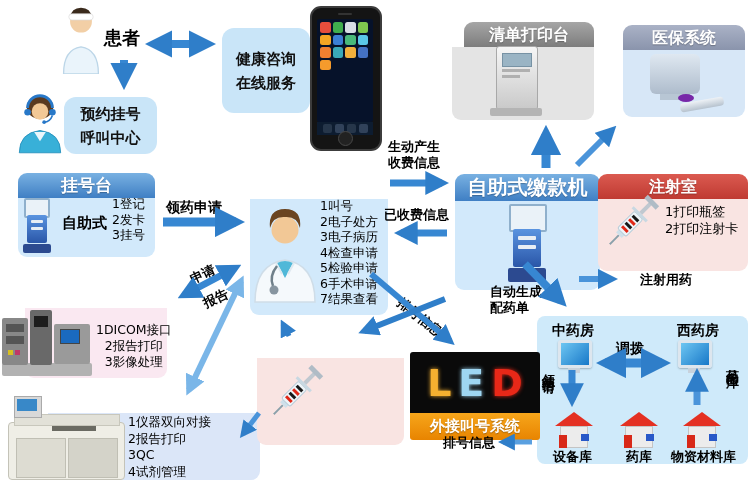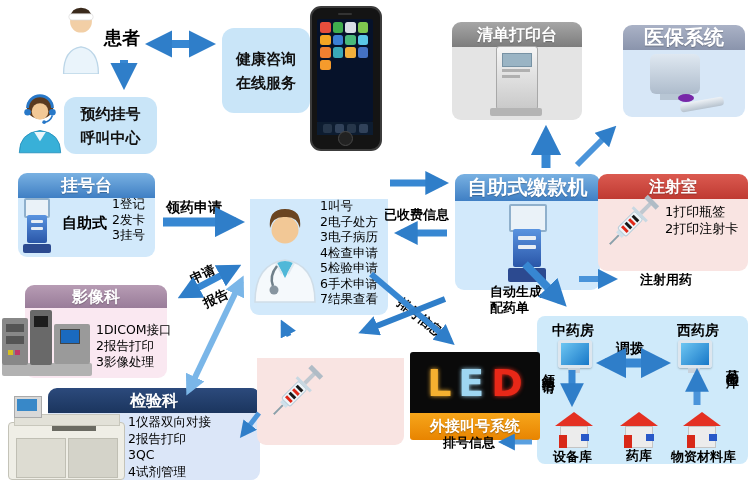--- a/index.html
+++ b/index.html
@@ -123,34 +123,34 @@
     </div>
     <div class="dock">
       <div class="dockapp" style="background: rgb(38, 54, 74);"></div>
       <div class="dockapp" style="background: rgb(49, 66, 90);"></div>
       <div class="dockapp" style="background: rgb(38, 54, 74);"></div>
       <div class="dockapp" style="background: rgb(49, 66, 90);"></div>
     </div>
     <div class="home"></div>
   </div>
 
-  <div class="box" style="left:452px;top:22px;width:130px;height:98px;">
+  <div class="box" style="left:452px;top:22px;width:130px;height:98px;padding-left:12px;">
     <div class="hdr h-gray" style="font-size:16px;">清单打印台</div>
     <div class="bd b-gray" style="top:25px;"></div>
   </div>
   <div class="kioskG" style="left:490px;top:46px;width:52px;height:70px;">
     <div style="position:absolute;left:6px;top:0;width:40px;height:62px;background:linear-gradient(180deg,#f6f6f6,#c9c9c9);border:1px solid #a8a8a8;border-radius:3px;"></div>
     <div style="position:absolute;left:12px;top:7px;width:28px;height:12px;background:#9ab4c4;border:1px solid #7792a4;"></div>
     <div style="position:absolute;left:12px;top:23px;width:28px;height:3px;background:#b0b0b0;"></div>
     <div style="position:absolute;left:12px;top:29px;width:18px;height:3px;background:#b0b0b0;"></div>
     <div style="position:absolute;left:0;top:62px;width:52px;height:8px;background:#b4b4b4;border-radius:2px;"></div>
   </div>
 
   <div class="box" style="left:623px;top:25px;width:122px;height:92px;">
-    <div class="hdr h-slate" style="font-size:20px;">医保系统</div>
+    <div class="hdr h-slate" style="font-size:16px;">医保系统</div>
     <div class="bd b-ins" style="top:25px;"></div>
   </div>
   <div style="position:absolute;left:644px;top:54px;width:80px;height:56px;z-index:20;">
     <div class="crt" style="left:6px;top:0;width:50px;height:40px;"></div>
     <div class="crtscr" style="left:13px;top:5px;width:34px;height:24px;"></div>
     <div style="position:absolute;left:16px;top:40px;width:30px;height:6px;background:#b8c6d4;z-index:21;"></div>
     <div style="position:absolute;left:34px;top:40px;width:16px;height:8px;background:#7828a8;border-radius:50%;z-index:22;"></div>
     <div style="position:absolute;left:36px;top:46px;width:44px;height:9px;background:linear-gradient(#eef2f6,#b6c2ce);border-radius:4px;transform:rotate(-10deg);z-index:21;"></div>
   </div>
 
@@ -224,43 +224,41 @@
       <rect x="44" y="11" width="14" height="4" fill="#c0c8d0"></rect>
       <rect x="57" y="5" width="5" height="16" fill="#b0bcc6"></rect>
     </svg>
   </div>
   <div class="items" style="left:665px;top:203px;line-height:17px;font-size:13px;">
     <div>1打印瓶签</div>
     <div>2打印注射卡</div>
   </div>
 
   <div class="box" style="left:25px;top:285px;width:142px;height:93px;">
-    <div class="hdr h-mauve" style="font-size:16px;height:23px;line-height:23px;">影像科</div>
     <div class="bd b-img" style="top:23px;"></div>
   </div>
   <div class="mach" style="left:2px;top:310px;width:90px;height:66px;">
     <div style="position:absolute;bottom:0;left:0;width:90px;height:13px;background:#b2b2b2;border-radius:2px;"></div>
     <div style="position:absolute;left:0;top:8px;width:26px;height:47px;background:#888;border-radius:2px;"></div>
     <div style="position:absolute;left:4px;top:14px;width:18px;height:8px;background:#555;"></div>
     <div style="position:absolute;left:4px;top:26px;width:18px;height:8px;background:#555;"></div>
     <div style="position:absolute;left:28px;top:0;width:22px;height:55px;background:#696969;border-radius:2px;"></div>
     <div style="position:absolute;left:32px;top:6px;width:14px;height:11px;background:#1d1d1d;"></div>
     <div style="position:absolute;left:52px;top:14px;width:36px;height:40px;background:#9a9a9a;border-radius:2px;"></div>
     <div style="position:absolute;left:58px;top:19px;width:18px;height:13px;background:#1a6ac0;border:1px solid #444;"></div>
     <div style="position:absolute;left:6px;top:40px;width:5px;height:5px;background:#d8c020;"></div>
     <div style="position:absolute;left:13px;top:40px;width:5px;height:5px;background:#c03868;"></div>
   </div>
-  <div class="items" style="left:96px;top:322px;line-height:16px;">
+  <div class="items" style="left:96px;top:322px;line-height:16px;text-align:center;">
     <div>1DICOM接口</div>
     <div>2报告打印</div>
     <div>3影像处理</div>
   </div>
 
   <div class="box" style="left:48px;top:388px;width:212px;height:92px;">
-    <div class="hdr h-navy" style="font-size:16px;">检验科</div>
     <div class="bd b-lab" style="top:25px;"></div>
   </div>
   <div class="mach" style="left:8px;top:396px;width:115px;height:88px;z-index:22;">
     <div style="position:absolute;left:0;top:26px;width:115px;height:56px;background:#efeee6;border:1px solid #c4c3b8;border-radius:4px;"></div>
     <div style="position:absolute;left:8px;top:42px;width:48px;height:38px;background:#dddcd2;border:1px solid #c0bfb4;"></div>
     <div style="position:absolute;left:60px;top:42px;width:48px;height:38px;background:#d4d3c9;border:1px solid #c0bfb4;"></div>
     <div style="position:absolute;left:6px;top:18px;width:104px;height:10px;background:#e2e1d8;border:1px solid #c8c7bc;"></div>
     <div style="position:absolute;left:44px;top:30px;width:44px;height:5px;background:#6a6a62;"></div>
     <div style="position:absolute;left:6px;top:0;width:26px;height:20px;background:#d8d8d8;border:1px solid #aaa;"></div>
     <div style="position:absolute;left:9px;top:3px;width:20px;height:12px;background:#3888c8;"></div>
@@ -319,24 +317,28 @@
       <div class="door"></div>
       <div class="win"></div>
   </div>
   <div class="house" style="left:683px;top:412px;">
     <div class="roof"></div>
       <div class="hbody"></div>
       <div class="door"></div>
       <div class="win"></div>
   </div>
   <div class="lbl" style="left:553px;top:449px;">设备库</div>
-  <div class="lbl" style="left:626px;top:449px;font-family:Liberation Mono, monospace;">药库</div>
+  <div class="lbl" style="left:626px;top:449px;">药库</div>
   <div class="lbl" style="left:671px;top:449px;">物资材料库</div>
 
   <div class="lbl" style="left:166px;top:199px;font-size:14px;">领药申请</div>
+  <div class="lbl" style="left:388px;top:139px;">
+    <div>生动产生</div>
+    <div>收费信息</div>
+  </div>
   <div class="lbl" style="left:384px;top:207px;">已收费信息</div>
   <div class="lbl rot" style="left:191px;top:272px;transform:rotate(-25deg);">申请</div>
   <div class="lbl rot" style="left:204px;top:296px;transform:rotate(-25deg);">报告</div>
   <div class="lbl rot" style="left:399px;top:293px;transform:rotate(38deg);">排号信息</div>
   <div class="lbl" style="left:490px;top:284px;">
     <div>自动生成</div>
     <div>配药单</div>
   </div>
   <div class="lbl" style="left:640px;top:272px;">注射用药</div>
   <div class="lbl" style="left:443px;top:435px;">排号信息</div>

